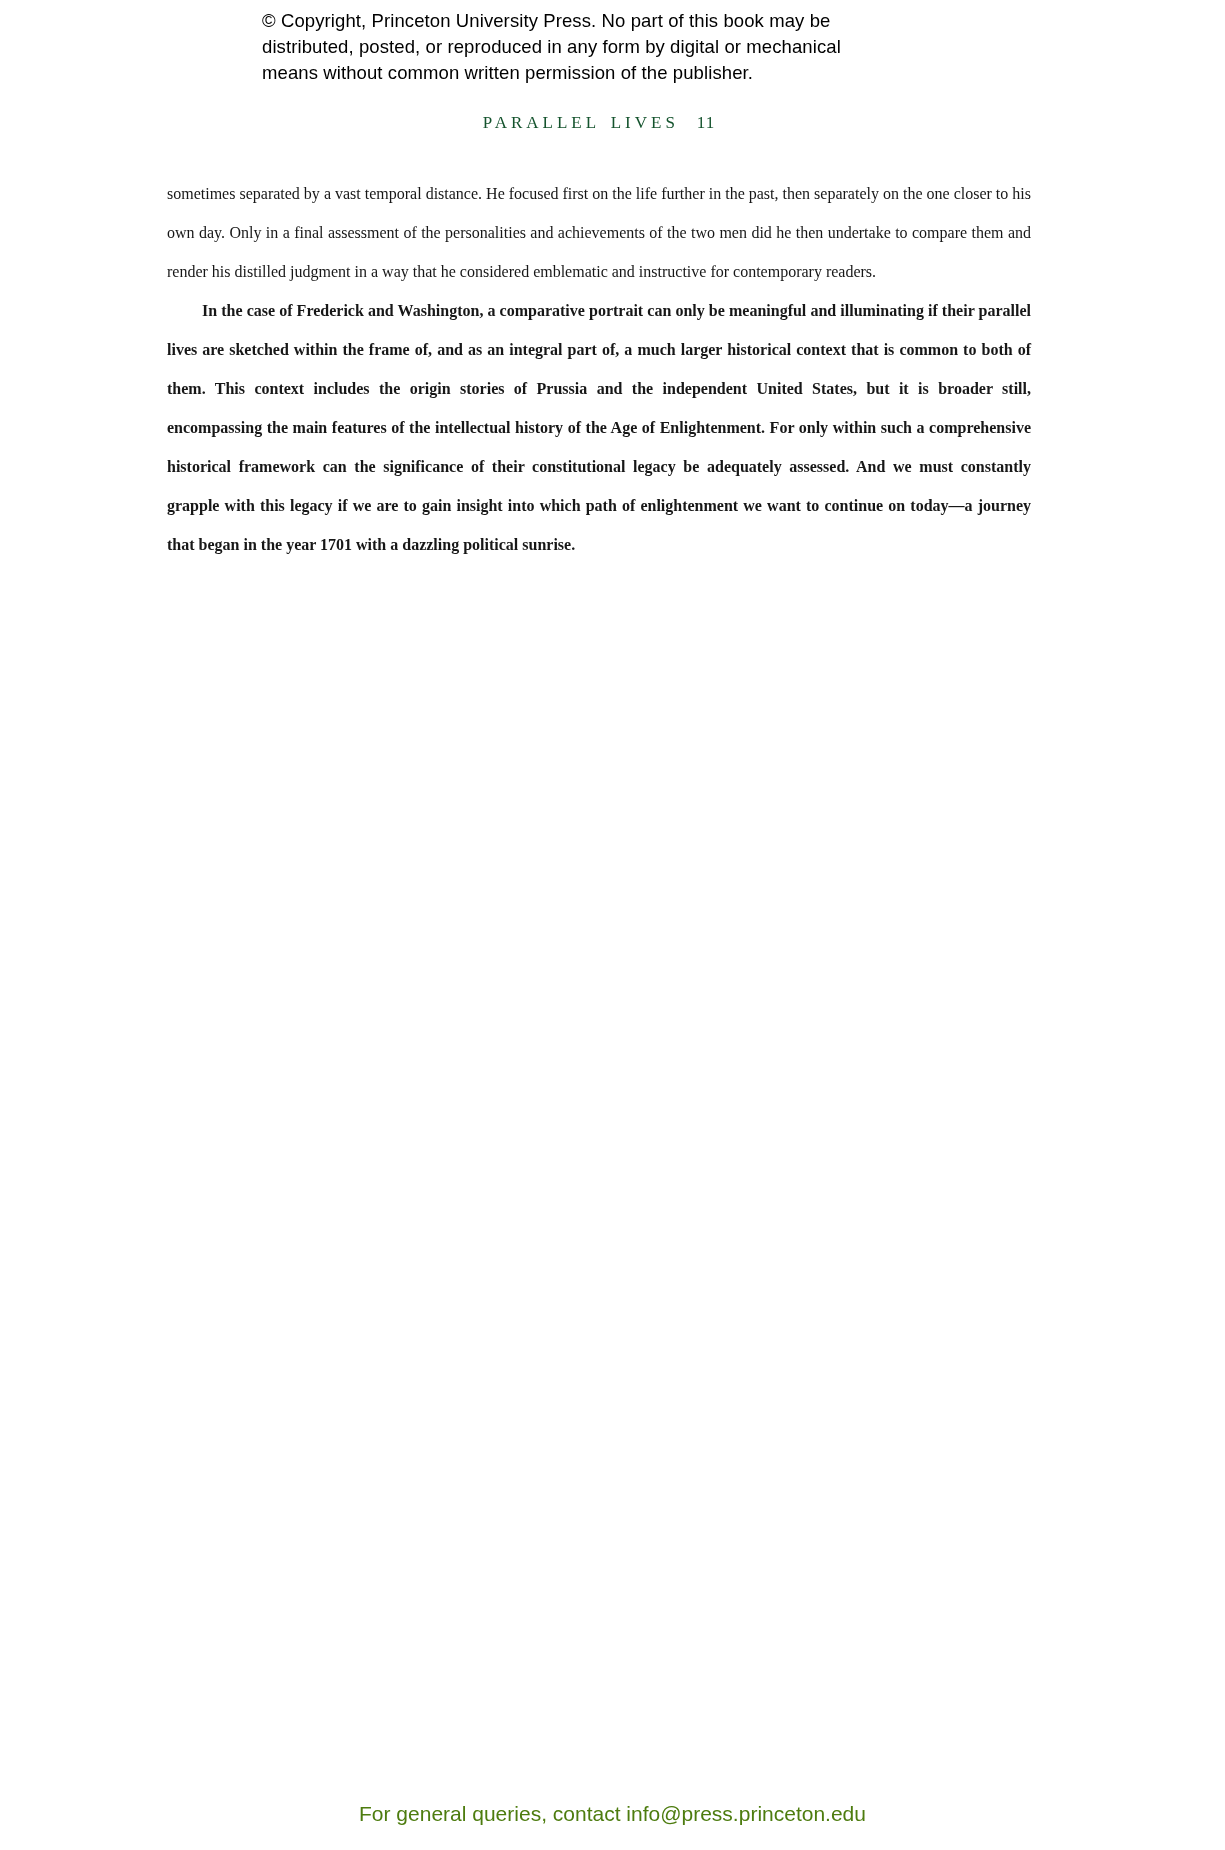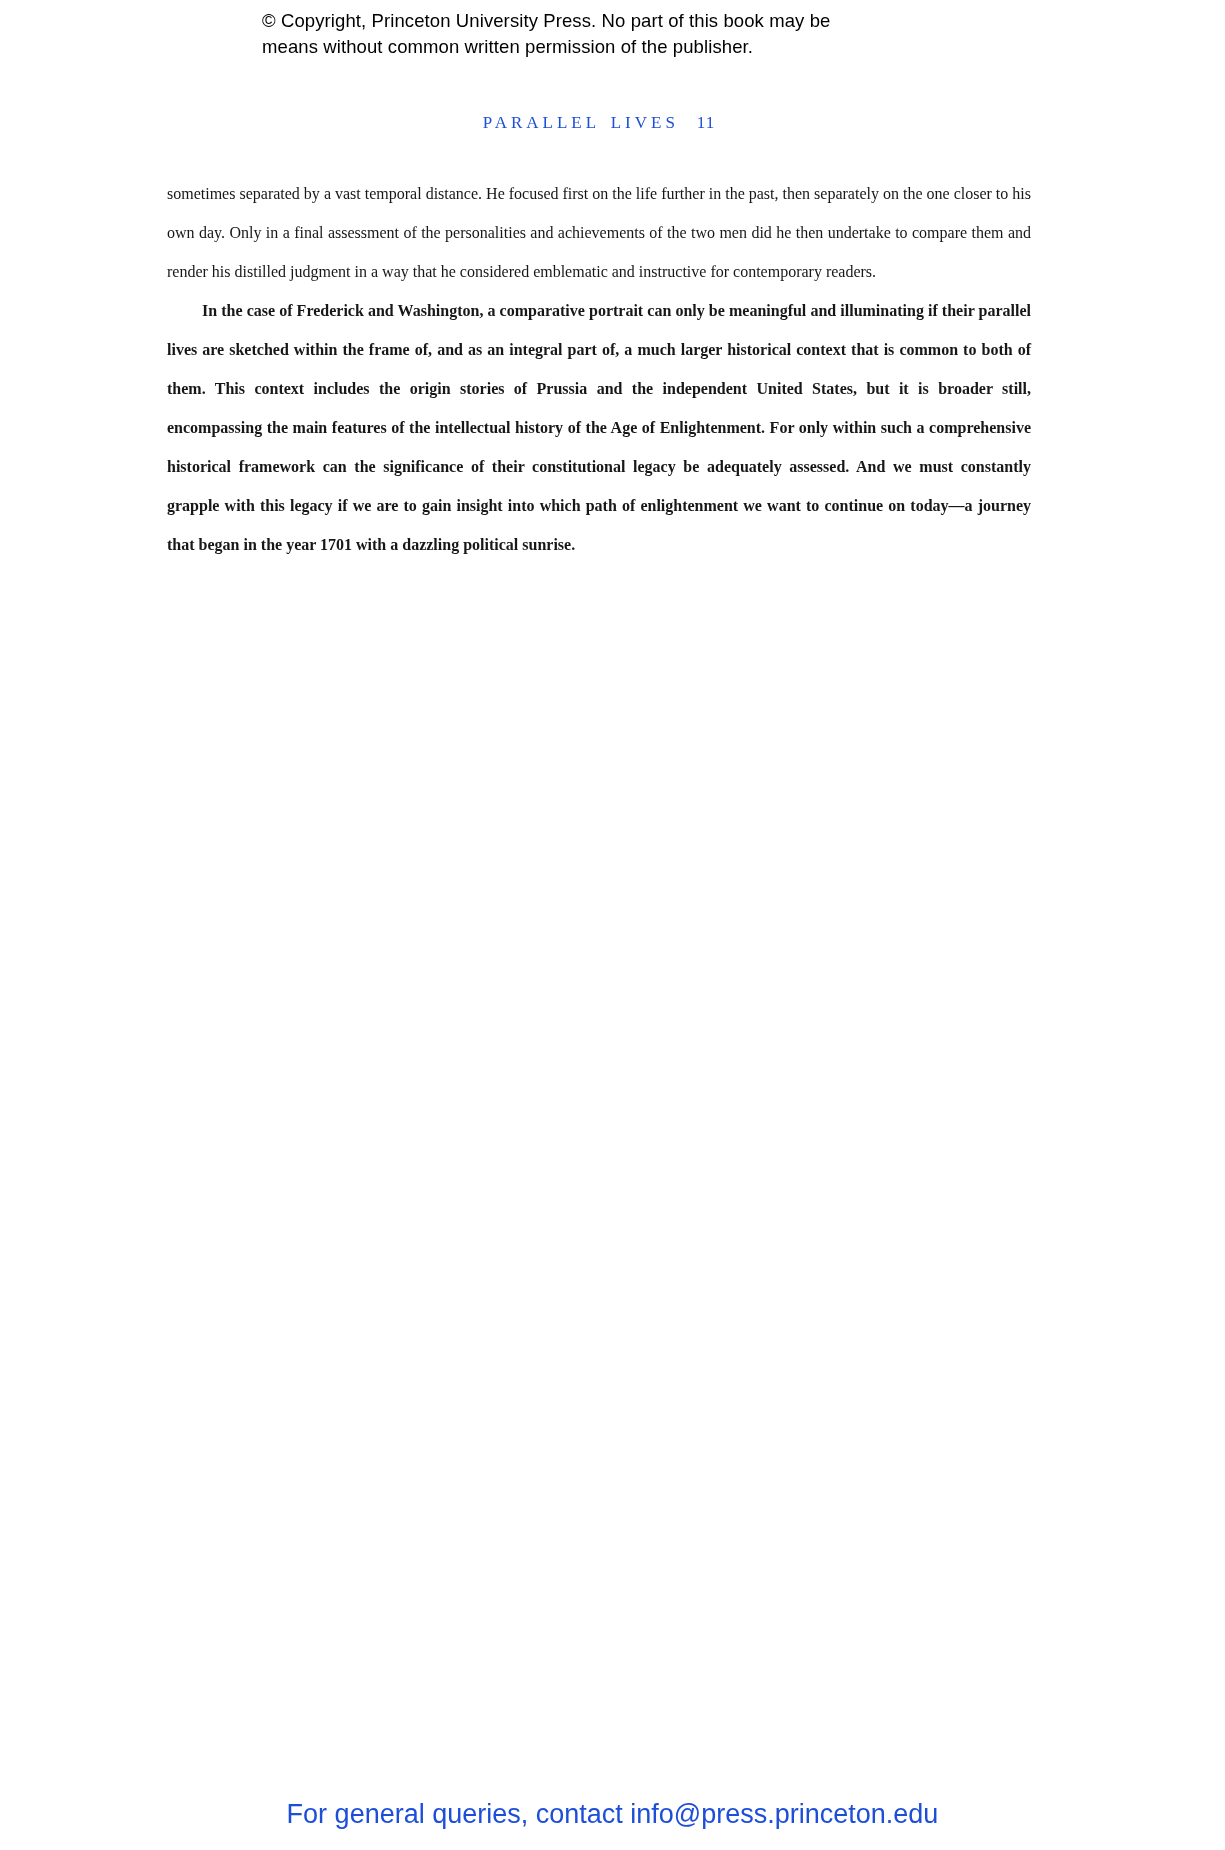--- a/index.html
+++ b/index.html
@@ -30,21 +30,21 @@
   
   .running-head {
     position: absolute;
     left: 167px;
     top: 113px;
     width: 864px;
     text-align: center;
     font-family: "Liberation Serif", serif;
     font-size: 17px;
     line-height: 19px;
-    color: #1d4ed8;
+    color: #14532d;
     white-space: nowrap;
   }
   .running-head .head-title {
     letter-spacing: 4px;
     word-spacing: 3px;
   }
   .running-head .folio {
     margin-left: 18px;
     letter-spacing: 1px;
   }
@@ -69,32 +69,33 @@
     font-weight: bold;
   }
   
   .footer {
     position: absolute;
     left: 0;
     top: 1801px;
     width: 1225px;
     text-align: center;
     font-family: "Liberation Sans", sans-serif;
-    font-size: 27px;
+    font-size: 21px;
     line-height: 26px;
-    color: #1d4ed8;
+    color: #4d7c0f;
   }
 </style>
 </head>
 <body>
 
 <div class="page">
 
   <div class="copyright">
     <div>© Copyright, Princeton University Press. No part of this book may be</div>
+    <div>distributed, posted, or reproduced in any form by digital or mechanical</div>
     <div>means without common written permission of the publisher.</div>
   </div>
 
   <div class="running-head">
     <span class="head-title">PARALLEL LIVES</span><span class="folio">11</span>
   </div>
 
   <div class="body-text">
     <p>sometimes separated by a vast temporal distance. He focused first on the life further in the past, then separately on the one closer to his own day. Only in a final assessment of the personalities and achievements of the two men did he then undertake to compare them and render his distilled judgment in a way that he considered emblematic and instructive for contemporary readers.</p>
     <p class="indented">In the case of Frederick and Washington, a comparative portrait can only be meaningful and illuminating if their parallel lives are sketched within the frame of, and as an integral part of, a much larger historical context that is common to both of them. This context includes the origin stories of Prussia and the independent United States, but it is broader still, encompassing the main features of the intellectual history of the Age of Enlightenment. For only within such a comprehensive historical framework can the significance of their constitutional legacy be adequately assessed. And we must constantly grapple with this legacy if we are to gain insight into which path of enlightenment we want to continue on today—a journey that began in the year 1701 with a dazzling political sunrise.</p>

